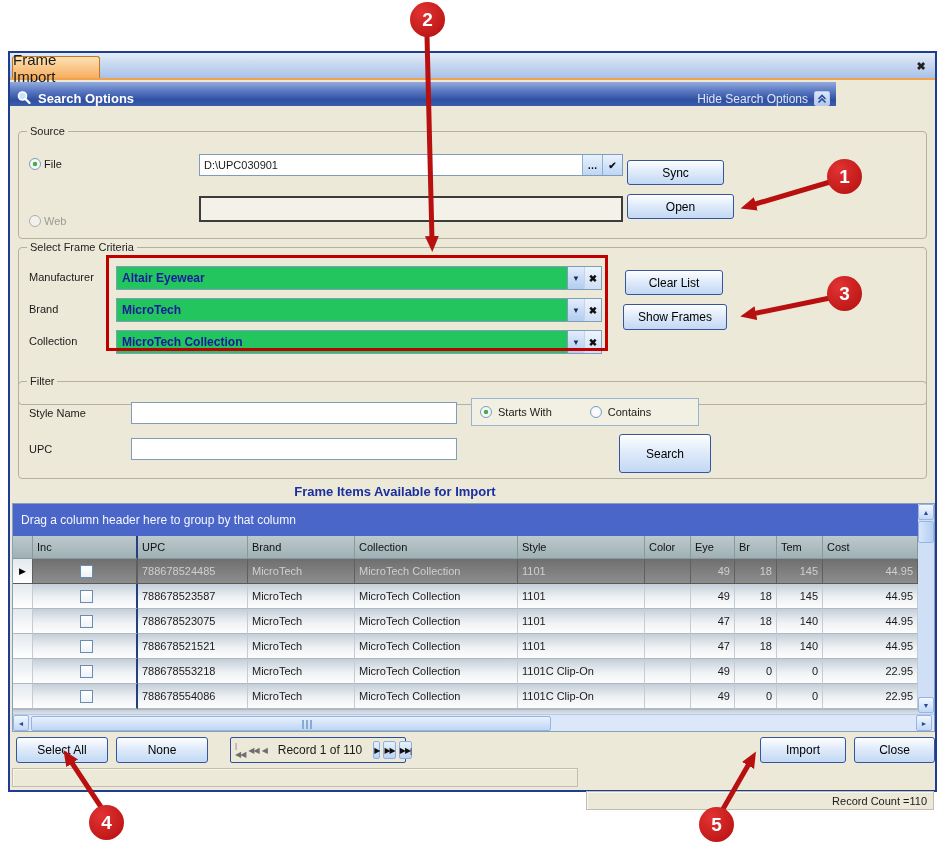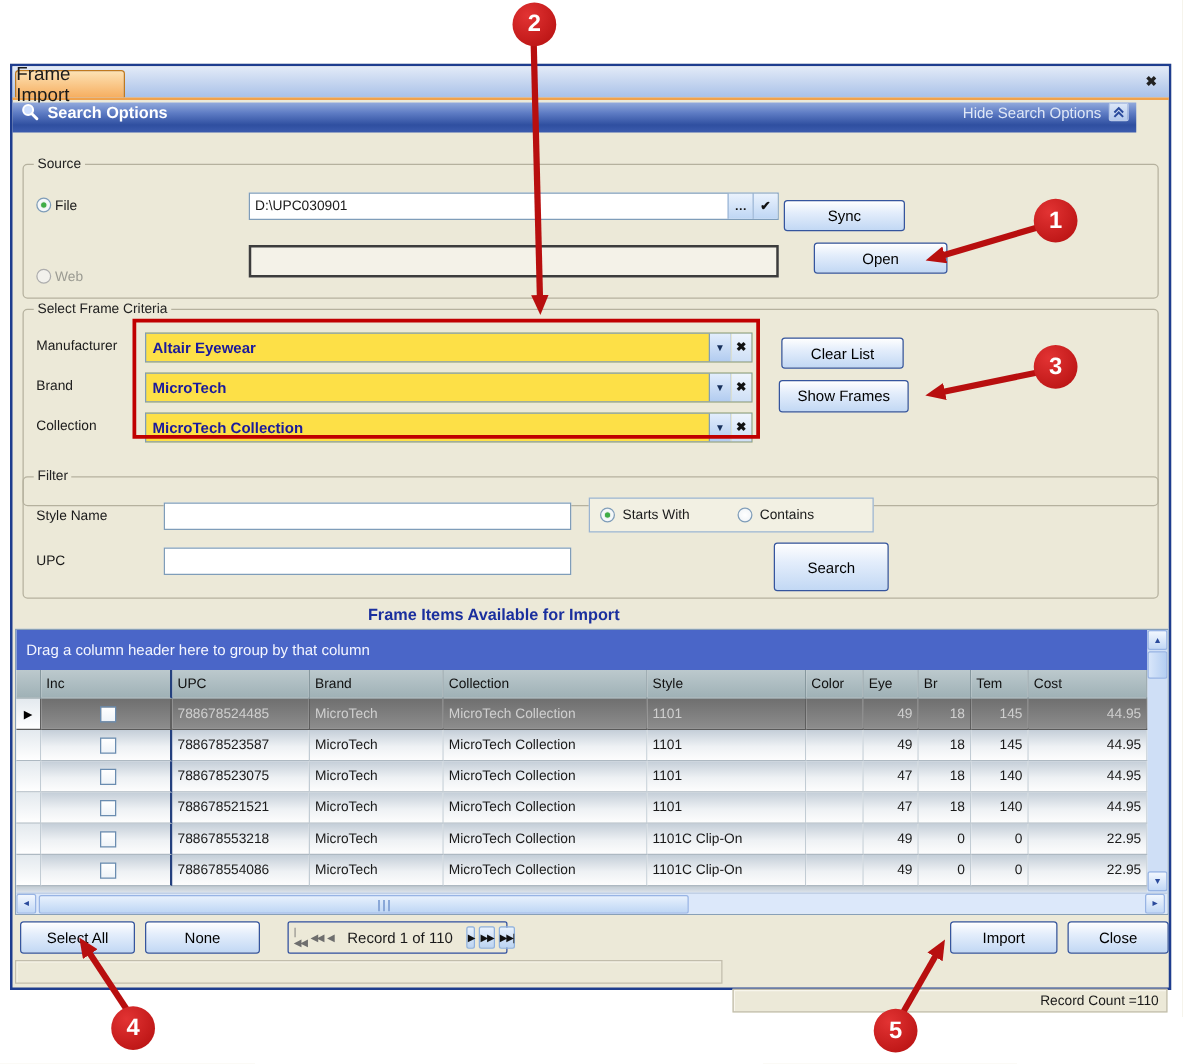--- a/index.html
+++ b/index.html
@@ -11,23 +11,23 @@
          border:2px solid #1e3d8f; background:#ece9d8; z-index:1; }
 
   .tabstrip { position:absolute; left:0; top:0; width:925px; height:27px;
               background:linear-gradient(180deg,#e3ebf8,#a9c1e8); border-bottom:2px solid #f0a24c; }
   .tab { position:absolute; left:2px; top:3px; width:88px; height:22px;
          background:linear-gradient(180deg,#fde2b4,#f6ae60); border:1px solid #c0791f; border-bottom:none;
          border-radius:3px 3px 0 0; display:flex; align-items:center; justify-content:center; font-size:15px; }
   .tabclose { position:absolute; right:6px; top:5px; width:16px; height:16px; text-align:center;
               font-size:11px; font-weight:bold; color:#222; cursor:default; line-height:16px; }
 
-  .hdr { position:absolute; left:0; top:29px; width:899px; height:24px;
+  .hdr { position:absolute; left:0; top:29px; width:826px; height:24px;
          background:linear-gradient(180deg,#93aadc 0%,#5e7cc4 35%,#2f4fa0 75%,#3c5cae 100%);
-         display:flex; align-items:flex-start; color:#fff; }
+         display:flex; align-items:flex-end; color:#fff; }
   .hdr-title { font-weight:bold; font-size:13px; margin-left:6px; }
   .hdr-right { margin-left:auto; display:flex; align-items:center; gap:6px; margin-right:6px;
                color:#dfe7f6; font-size:12px; }
   .collapse-box { width:16px; height:15px; border:1px solid #b9c9e8; border-radius:2px;
                   background:linear-gradient(#dce7f8,#b4c9ec); display:flex; align-items:center; justify-content:center; }
 
   
   .grp { position:absolute; border:1px solid #b5b19e; border-radius:4px; }
   .grp > .glabel { position:absolute; top:-7px; left:8px; background:#ece9d8; padding:0 3px; color:#222; }
   .g-src  { left:8px; top:78px;  width:909px; height:108px; }
@@ -50,21 +50,21 @@
           justify-content:center; font-weight:bold; font-size:10px; color:#111; }
 
   .progress { position:absolute; left:180px; top:64px; width:424px; height:26px;
               border:2px solid #3c3c3c; background:#f4f2e8; }
 
   .btn { position:absolute; border:1px solid #35559e; border-radius:3px; color:#000; font-size:12px;
          background:linear-gradient(180deg,#fefefe,#e3edfb 40%,#c2d8f4);
          box-shadow:inset 0 1px 0 #fff; display:flex; align-items:center; justify-content:center; cursor:default; }
 
   
-  .dd { position:absolute; height:24px; background:#fde047; border:1px solid #7f9db9; display:flex; align-items:stretch; }
+  .dd { position:absolute; height:24px; background:#22c55e; border:1px solid #7f9db9; display:flex; align-items:stretch; }
   .dd-text { flex:1; display:flex; align-items:center; padding:0 5px; font-weight:bold;
              color:#1a1a9c; font-size:12px; white-space:nowrap; }
   .dd-btn { width:17px; border-left:1px solid #7f9db9; background:linear-gradient(180deg,#e2edfc,#b2ccf0);
             display:flex; align-items:center; justify-content:center; font-size:8px; color:#17305c; }
   .dd-x  { width:17px; border-left:1px solid #c6d4e4; background:linear-gradient(180deg,#eef4fd,#cfe0f6);
            display:flex; align-items:center; justify-content:center; font-size:10px; font-weight:bold; color:#111; }
 
   .radio-box { position:absolute; left:452px; top:16px; width:228px; height:28px;
                border:1px solid #9ab4d0; display:flex; align-items:center; gap:6px; padding:0 8px; background:#f2f0e3; }
 
@@ -170,21 +170,21 @@
       <span class="tval">D:\UPC030901</span>
       <span class="mini">…</span>
       <span class="mini">✔</span>
     </div>
     <span style="position:absolute;left:10px;top:56px;margin-top:27px;">
       <span class="radio dis"></span>
       <span class="lab dis">Web</span>
     </span>
     <div class="progress"></div>
     <div class="btn" style="left:608px; top:28px; width:97px; height:25px;">Sync</div>
-    <div class="btn" style="left:632px; top:62px; width:107px; height:25px;">Open</div>
+    <div class="btn" style="left:608px; top:62px; width:107px; height:25px;">Open</div>
   </div>
 
   <div class="grp g-crit">
     <span class="glabel">Select Frame Criteria</span>
 
     <span class="lab" style="position:absolute;left:10px;top:23px;">Manufacturer</span>
     <div class="dd" style="left:97px; top:18px; width:486px;">
       <span class="dd-text">Altair Eyewear</span>
       <span class="dd-btn">▼</span>
       <span class="dd-x">✖</span>

